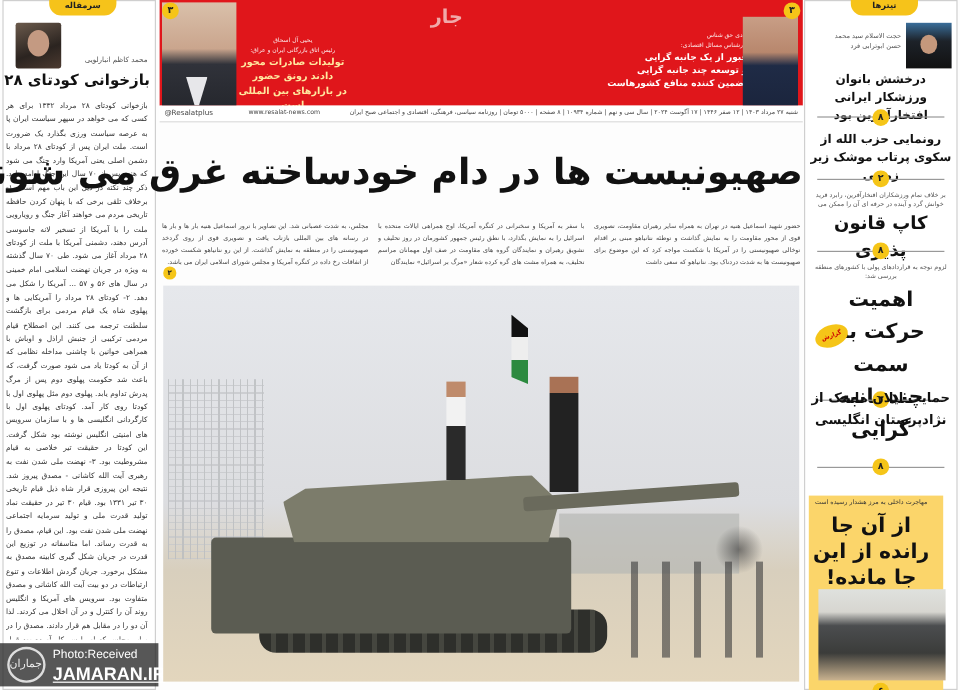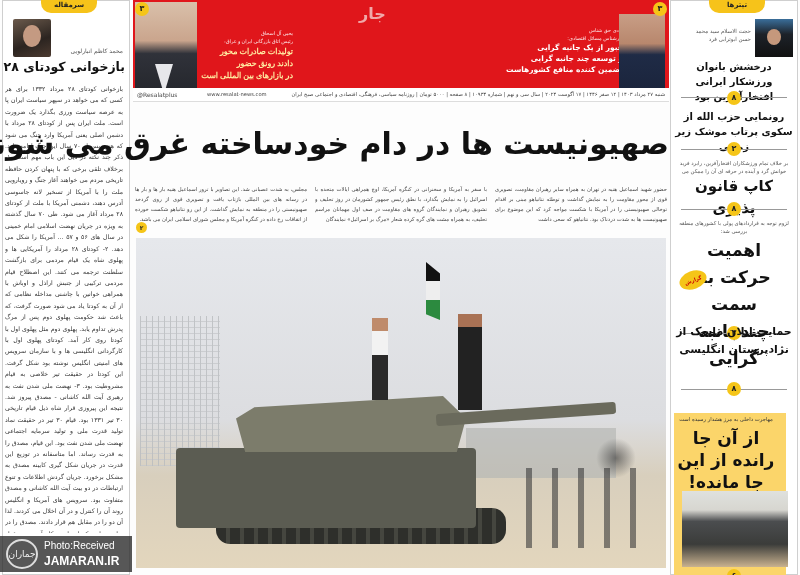--- a/index.html
+++ b/index.html
@@ -9,29 +9,29 @@
 
   
   .left-col{position:absolute;left:2px;top:0;width:128px;height:575px;background:#fff;border:1px solid #cfcfcf;direction:rtl;}
   .tab-badge{position:absolute;left:38px;top:-4px;width:56px;height:16px;background:#f6c31a;border-radius:0 0 10px 10px;font-size:7px;font-weight:bold;text-align:center;line-height:16px;color:#222;}
   .left-photo{position:absolute;left:10px;top:18px;width:38px;height:38px;background:linear-gradient(160deg,#6b5a4c,#2b2420 60%,#4c3a30);border-radius:2px;}
   .left-photo::after{content:"";position:absolute;left:10px;top:6px;width:18px;height:22px;border-radius:50%;background:#c49a82;}
   .left-author{position:absolute;right:6px;top:46px;font-size:6px;color:#555;}
   .left-title{position:absolute;right:4px;top:58px;width:122px;font-size:12.5px;font-weight:bold;text-align:right;white-space:nowrap;}
   .left-body{position:absolute;right:6px;top:82px;width:118px;font-size:6.2px;line-height:11.4px;color:#333;text-align:justify;}
   .watermark{position:absolute;left:0;top:536px;width:132px;height:36px;background:rgba(40,40,40,0.78);direction:ltr;}
-  .wm-logo{position:absolute;left:6px;top:3px;width:32px;height:30px;border:2px solid #ddd;border-radius:50%;color:#eee;font-size:9px;text-align:center;line-height:26px;}
+  .wm-logo{position:absolute;left:6px;top:3px;width:32px;height:30px;border:2px solid #ddd;border-radius:50%;color:#eee;font-size:9px;text-align:left;line-height:26px;}
   .wm-line1{position:absolute;left:44px;top:4px;font-size:10px;color:#fff;font-family:"Liberation Sans",sans-serif;}
-  .wm-line2{position:absolute;left:44px;top:18px;font-size:12px;color:#fff;font-weight:bold;font-family:"Liberation Sans",sans-serif;}
+  .wm-line2{position:absolute;left:44px;top:18px;font-size:15px;color:#fff;font-weight:bold;font-family:"Liberation Sans",sans-serif;text-decoration:underline;}
 
   
   .mast{position:absolute;left:133px;top:0;width:536px;height:88px;background:#e0161b;}
   .mast-person-left{position:absolute;left:2px;top:2px;width:62px;height:86px;background:linear-gradient(180deg,#d9c0aa 0,#caa58d 45%,#30323a 60%,#26282e 100%);}
   .mast-person-left::after{content:"";position:absolute;left:20px;top:62px;width:18px;height:24px;background:#e7e7ea;clip-path:polygon(0 0,100% 0,60% 100%,40% 100%);}
-  .mast-left-caption{position:absolute;left:62px;top:30px;width:98px;direction:rtl;text-align:right;color:#fff;font-family:Liberation Serif, serif;}
+  .mast-left-caption{position:absolute;left:62px;top:30px;width:98px;direction:rtl;text-align:center;color:#fff;}
   .cap-small{font-size:5px;line-height:8px;opacity:.9;}
   .cap-big{font-size:8px;font-weight:bold;line-height:12px;color:#ffe9a0;}
   .logo-sub{position:absolute;left:226px;top:4px;font-size:16px;font-weight:bold;color:#f0a9a9;direction:rtl;letter-spacing:1px;}
   .logo{position:absolute;left:160px;top:6px;font-size:66px;font-weight:bold;color:#fff;direction:rtl;line-height:80px;font-family:"DejaVu Serif",serif;letter-spacing:-2px;}
   .mast-right-caption{position:absolute;left:370px;top:26px;width:120px;direction:rtl;text-align:right;color:#fff;}
   .cap-big2{font-size:7.5px;font-weight:bold;line-height:11px;}
   .mast-person-right{position:absolute;left:486px;top:14px;width:46px;height:74px;background:linear-gradient(180deg,#c89e86 0,#b8876d 40%,#1f2b46 55%,#1b253d 100%);}
   .num-badge{position:absolute;width:14px;height:14px;border-radius:50%;background:#f5c518;color:#222;font-size:8px;font-weight:bold;text-align:center;line-height:14px;}
 
   .info-strip{position:absolute;left:133px;top:88px;width:536px;height:14px;background:#fff;border-bottom:1px solid #ddd;font-size:5.2px;color:#444;direction:rtl;white-space:nowrap;overflow:hidden;}

